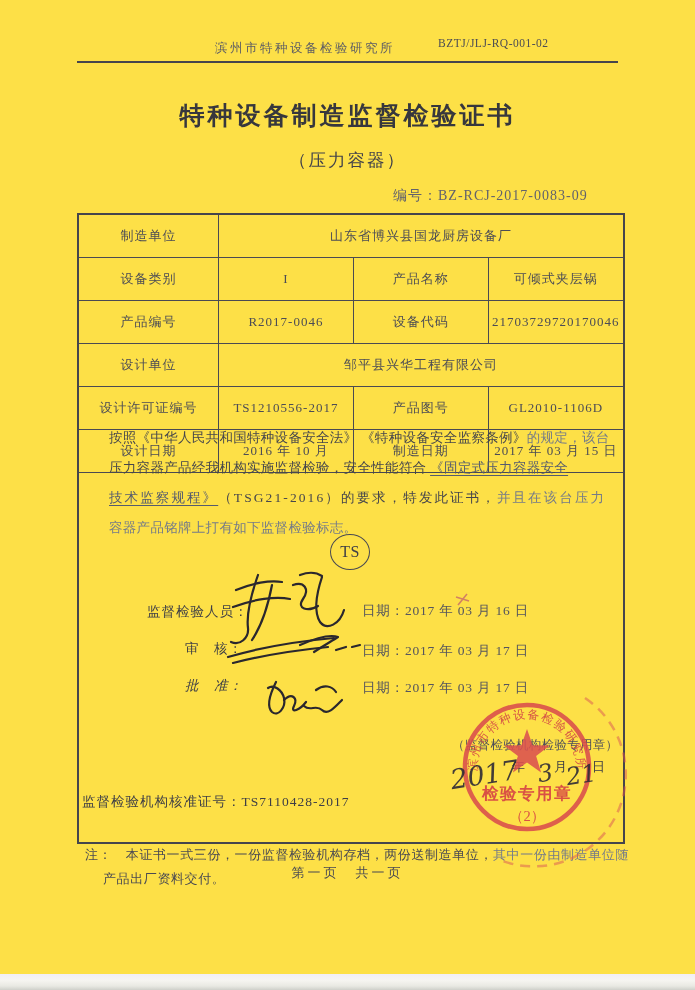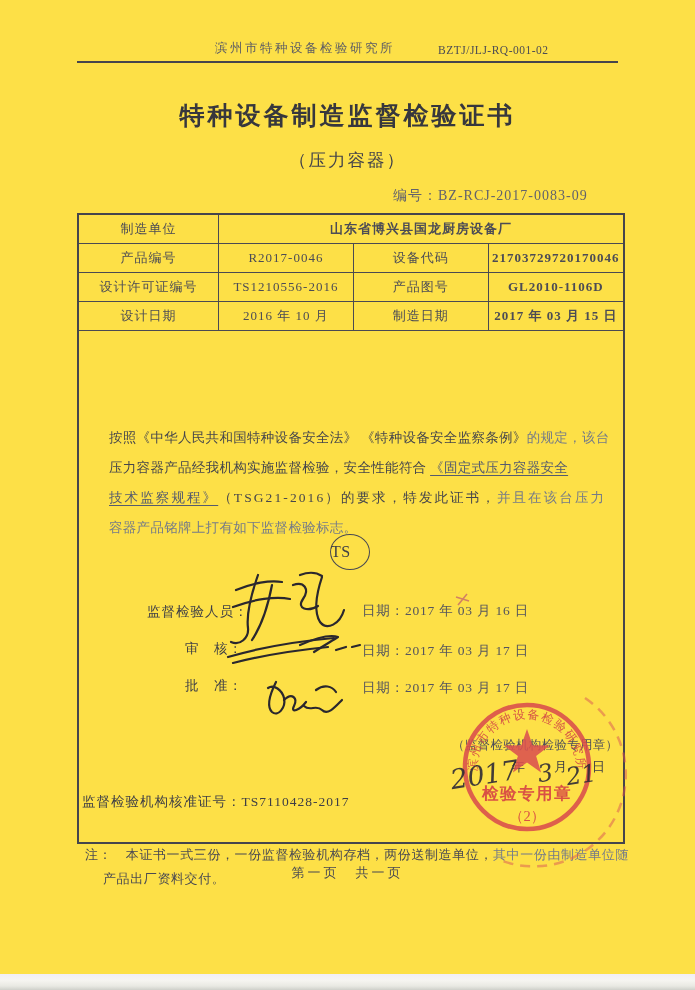--- a/index.html
+++ b/index.html
@@ -10,44 +10,44 @@
     overflow:hidden;
     font-family:"Liberation Serif","DejaVu Serif",serif;
     color:#45454d;
   }
   .page::after{
     content:"";position:absolute;left:0;right:0;bottom:0;height:16px;
     background:linear-gradient(#f1eef5 0%,#f6f5f1 40%,#e9e9e3 75%,#cfd0ca 100%);
   }
   .abs{position:absolute;}
   .header-org{left:215px;top:40px;font-size:12.5px;letter-spacing:2.5px;color:#5c5c64;}
-  .header-docno{left:438px;top:44px;font-size:11.5px;letter-spacing:.5px;color:#4c4c54;text-align:center;}
+  .header-docno{left:438px;top:37px;font-size:11.5px;letter-spacing:.5px;color:#4c4c54;text-align:center;}
   .header-rule{left:77px;top:61px;width:541px;height:2px;background:#45454c;}
   .doc-title{left:0;right:0;top:99px;text-align:center;font-family:"Liberation Sans","DejaVu Sans",sans-serif;
     font-size:25px;font-weight:bold;letter-spacing:3px;color:#37373d;}
   .doc-subtitle{left:0;right:0;top:148px;text-align:center;font-size:17.5px;letter-spacing:2px;color:#42424a;}
   .cert-no{left:393px;top:187px;font-size:14px;letter-spacing:1px;color:#62626c;}
   .cert-box{left:77px;top:213px;width:548px;height:631px;border:2px solid #45454c;box-sizing:border-box;}
   table.info{border-collapse:collapse;width:100%;table-layout:fixed;}
   table.info td{
-    border:1px solid #4a4a52;height:28px;text-align:center;vertical-align:middle;
+    border:1px solid #4a4a52;height:42px;text-align:center;vertical-align:middle;
     font-size:13px;letter-spacing:1px;color:#4c4c55;padding:0 2px;overflow:hidden;white-space:nowrap;
   }
   table.info tr td:first-child{border-left:none;}
-  table.info tr td:last-child{border-right:none;font-weight:bold;}
+  table.info tr td:last-child{border-right:none;}
   table.info tr:first-child td{border-top:none;}
   td.lbl{color:#46464e;}
   .faded{color:#9aa0ae;}
   .semi{color:#757b88;}
   .statement{position:absolute;left:30px;width:494px;font-size:13.5px;color:#46464c;}
   .st-line{position:absolute;left:0;width:100%;white-space:nowrap;letter-spacing:.3px;}
   .st-l3{letter-spacing:2.1px;}
   .ul{text-decoration:underline;text-underline-offset:3px;color:#555b6e;}
   .ts-mark{left:330px;top:534px;width:38px;height:34px;border:1.5px solid #4a4a52;border-radius:50%;
-    text-align:left;line-height:33px;font-size:16px;color:#3f3f46;letter-spacing:.5px;}
+    text-align:center;line-height:33px;font-size:16px;color:#3f3f46;letter-spacing:.5px;}
   .sig-label{font-size:13.5px;letter-spacing:1px;color:#3e3e46;}
   .sig-date{font-size:13.5px;letter-spacing:.8px;color:#55555e;}
   .agency-line{left:112px;top:737px;font-size:13.5px;letter-spacing:1.5px;color:#3e3e46;}
   .seal-note{left:452px;top:737px;font-size:12.5px;letter-spacing:.3px;color:#50505a;}
   .approval-line{left:82px;top:793px;font-size:13.5px;letter-spacing:1px;color:#3e3e46;}
   .printed-date{font-size:13px;color:#3d3d45;}
   .note-1{left:85px;top:846px;font-size:13px;letter-spacing:.6px;color:#4a4a52;white-space:nowrap;}
   .note-2{left:103px;top:870px;font-size:13px;letter-spacing:.6px;color:#4a4a52;}
   .footer-page{left:0;right:0;top:864px;text-align:center;font-size:13px;letter-spacing:3px;color:#4a4a52;}
   svg.overlay{position:absolute;left:0;top:0;pointer-events:none;}
@@ -68,28 +68,38 @@
 
   <div class="abs cert-box">
 
     <table class="info">
       <tbody>
           <tr>
         <td class="lbl" style="width:135px">制造单位</td>
         <td colspan="3">山东省博兴县国龙厨房设备厂</td>
       </tr>
       <tr>
+        <td class="lbl">设备类别</td>
+        <td>I</td>
+        <td class="lbl">产品名称</td>
+        <td class="faded">可倾式夹层锅</td>
+      </tr>
+      <tr>
         <td class="lbl">产品编号</td>
         <td>R2017-0046</td>
         <td class="lbl">设备代码</td>
         <td>21703729720170046</td>
       </tr>
       <tr>
+        <td class="lbl">设计单位</td>
+        <td colspan="3">邹平县兴华工程有限公司</td>
+      </tr>
+      <tr>
         <td class="lbl">设计许可证编号</td>
-        <td>TS1210556-2016</td>
+        <td>TS1210556-2017</td>
         <td class="lbl">产品图号</td>
         <td>GL2010-1106D</td>
       </tr>
       <tr>
         <td class="lbl">设计日期</td>
         <td>2016 年 10 月</td>
         <td class="lbl">制造日期</td>
         <td class="faded">2017 年 03 月 15 日</td>
       </tr>
     </tbody>
@@ -110,21 +120,21 @@
       </div>
     </div>
   </div>
 
   <div class="abs ts-mark">TS</div>
 
   <div class="abs sig-label" style="left:147px;top:603px;">监督检验人员：</div>
   <div class="abs sig-date" style="left:362px;top:602px;">日期：2017 年 03 月 16 日</div>
   <div class="abs sig-label" style="left:185px;top:640px;">审　核：</div>
   <div class="abs sig-date" style="left:362px;top:642px;">日期：2017 年 03 月 17 日</div>
-  <div class="abs sig-label" style="left:185px;top:677px;">批　准：</div>
+  <div class="abs sig-label" style="left:185px;top:677px;font-style:italic;">批　准：</div>
   <div class="abs sig-date" style="left:362px;top:679px;">日期：2017 年 03 月 17 日</div>
 
   <div class="abs seal-note">（监督检验机构检验专用章）</div>
   <div class="abs approval-line">监督检验机构核准证号：TS7110428-2017</div>
 
   <div class="abs printed-date" style="left:512px;top:758px;">年</div>
   <div class="abs printed-date" style="left:554px;top:758px;">月</div>
   <div class="abs printed-date" style="left:592px;top:758px;">日</div>
 
   <div class="abs note-1">

